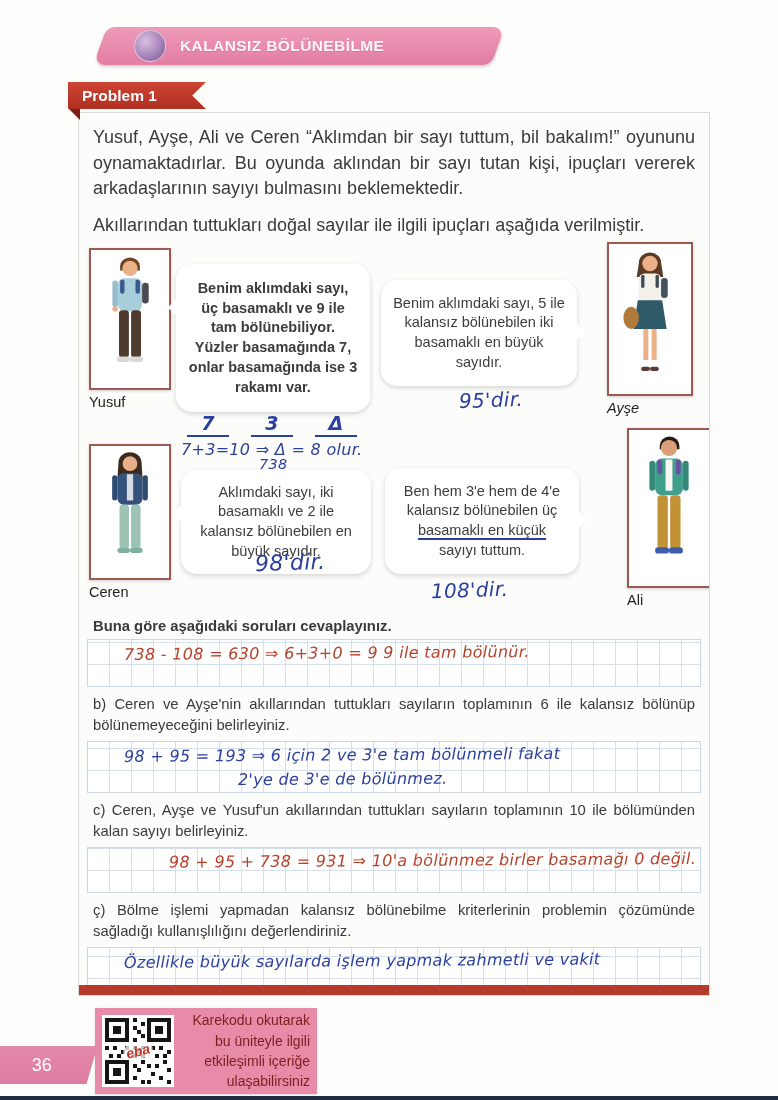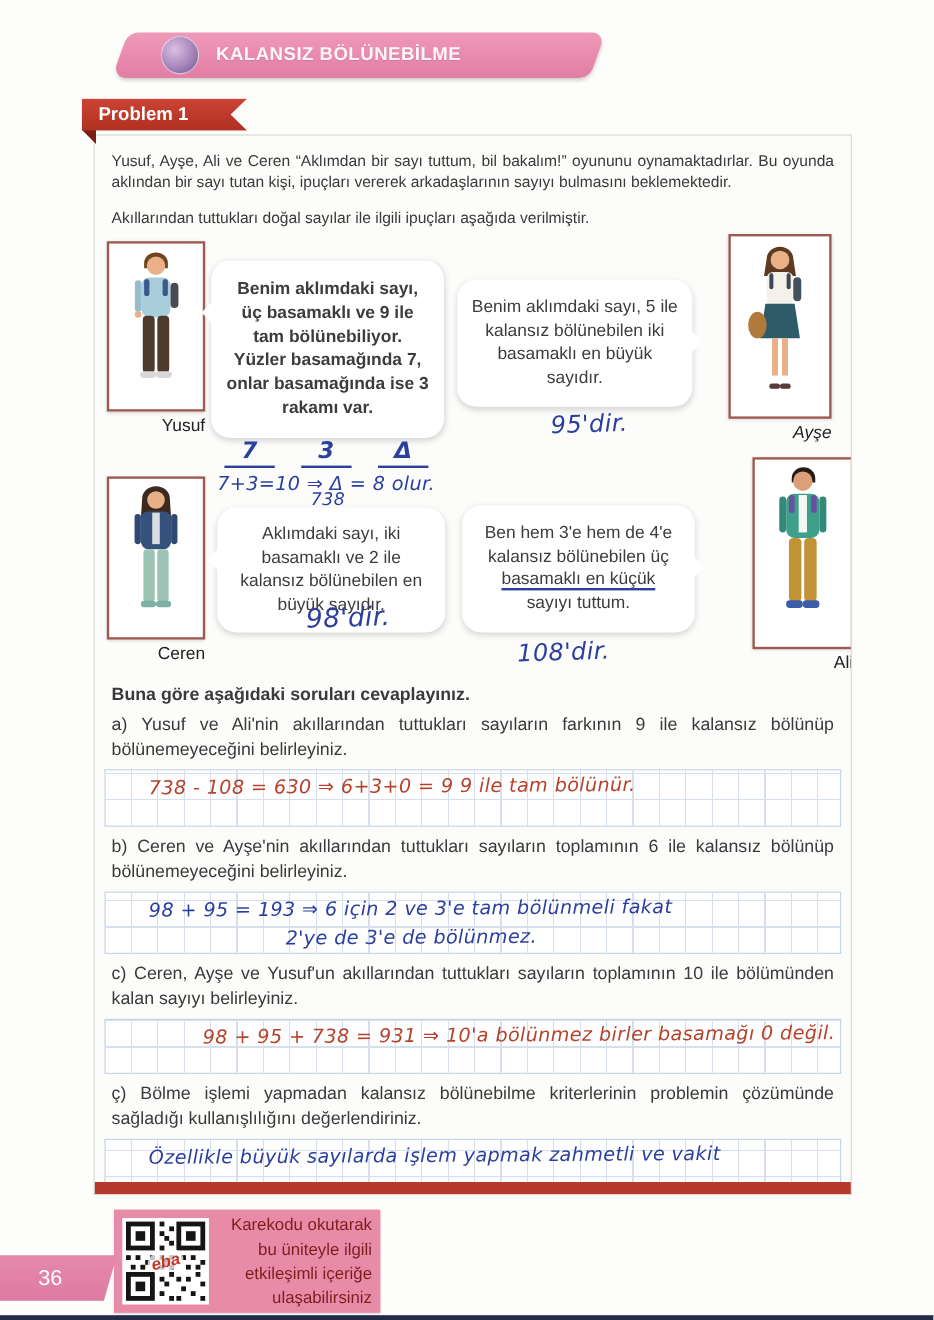--- a/index.html
+++ b/index.html
@@ -10,26 +10,26 @@
   .banner-inner{transform:skewX(20deg);height:100%;display:flex;align-items:center;padding-left:34px;}
   .unit-logo{width:30px;height:30px;border-radius:50%;background:radial-gradient(circle at 35% 35%,#d9c8ea,#9b84bd 55%,#5f4c85);border:1px solid rgba(255,255,255,.6);margin-right:14px;flex:0 0 auto;opacity:.85;}
   .banner-title{color:#fff;font-weight:bold;font-size:15.5px;letter-spacing:.4px;opacity:.92;text-shadow:0 1px 1px rgba(0,0,0,.12);}
 
   
   .ribbon{position:absolute;left:68px;top:82px;width:138px;height:27px;background:linear-gradient(180deg,#cc4434,#b03022);color:#fff;font-weight:bold;font-size:15.5px;display:flex;align-items:center;padding-left:14px;box-sizing:border-box;clip-path:polygon(0 0,100% 0,90% 50%,100% 100%,0 100%);z-index:3;}
   .ribbon-fold{position:absolute;left:68px;top:108px;width:0;height:0;border-top:12px solid #7d1d13;border-left:12px solid transparent;z-index:2;}
 
   
   .content{position:absolute;left:78px;top:112px;width:632px;height:884px;border:1px solid #dbdbd5;background:#fcfcfa;box-sizing:border-box;overflow:hidden;}
-  .para{margin:12px 14px 0;font-size:13px;line-height:1.42;text-align:justify;}
+  .para{margin:12px 14px 0;font-size:18px;line-height:1.42;text-align:justify;}
   .para.second{margin-top:11px;}
 
   
   .scene{position:relative;height:372px;margin-top:2px;}
-  .fig{position:absolute;text-align:right;}
+  .fig{position:absolute;text-align:left;}
   .fig-frame{border:2px solid #9e5a50;background:#fff;box-shadow:0 1px 3px rgba(0,0,0,.18);padding:3px;box-sizing:border-box;}
   .fig-label{font-size:14.5px;color:#222;margin-top:4px;}
 
   .bubble{position:absolute;background:#fff;border-radius:16px;box-shadow:0 2px 5px rgba(0,0,0,.16);padding:10px 12px;box-sizing:border-box;text-align:center;font-size:14.5px;line-height:1.36;color:#3c3c3c;display:flex;align-items:center;justify-content:center;}
   .bubble::after{content:"";position:absolute;width:15px;height:15px;background:#fff;transform:rotate(45deg);}
   .tail-left::after{left:-5px;top:36px;}
   .tail-right::after{right:-5px;top:44px;}
   .hand-underline{text-decoration:underline;text-decoration-color:#2b3f9e;text-decoration-thickness:2px;text-underline-offset:3px;}
 
   .hand{font-family:"DejaVu Sans",sans-serif;font-style:italic;letter-spacing:.3px;}
@@ -188,24 +188,20 @@
           <rect x="18" y="99" width="12" height="5.5" rx="2.5" fill="#3c5da8"></rect>
           <rect x="30" y="99" width="12" height="5.5" rx="2.5" fill="#3c5da8"></rect>
         </svg>
       </div>
       <div class="fig-label">Ali</div>
     </div>
   </div>
 
   <div class="q-heading">Buna göre aşağıdaki soruları cevaplayınız.</div>
 
-  <div class="q-text">
-    <span>a)</span>
-    <span>Yusuf ve Ali'nin akıllarından tuttukları sayıların farkının 9 ile kalansız bölünüp bölünemeyeceğini belirleyiniz.</span>
-  </div>
   <div class="grid-box hand ink-red" style="height:46px;">
     <div class="ans-line">738 - 108 = 630 ⇒ 6+3+0 = 9   9 ile tam bölünür.</div>
   </div>
 
   <div class="q-text">
     <span>b)</span>
     <span>Ceren ve Ayşe'nin akıllarından tuttukları sayıların toplamının 6 ile kalansız bölünüp bölünemeyeceğini belirleyiniz.</span>
   </div>
   <div class="grid-box hand ink-blue" style="height:50px;">
     <div class="ans-line">98 + 95 = 193 ⇒ 6 için 2 ve 3'e tam bölünmeli fakat</div>

